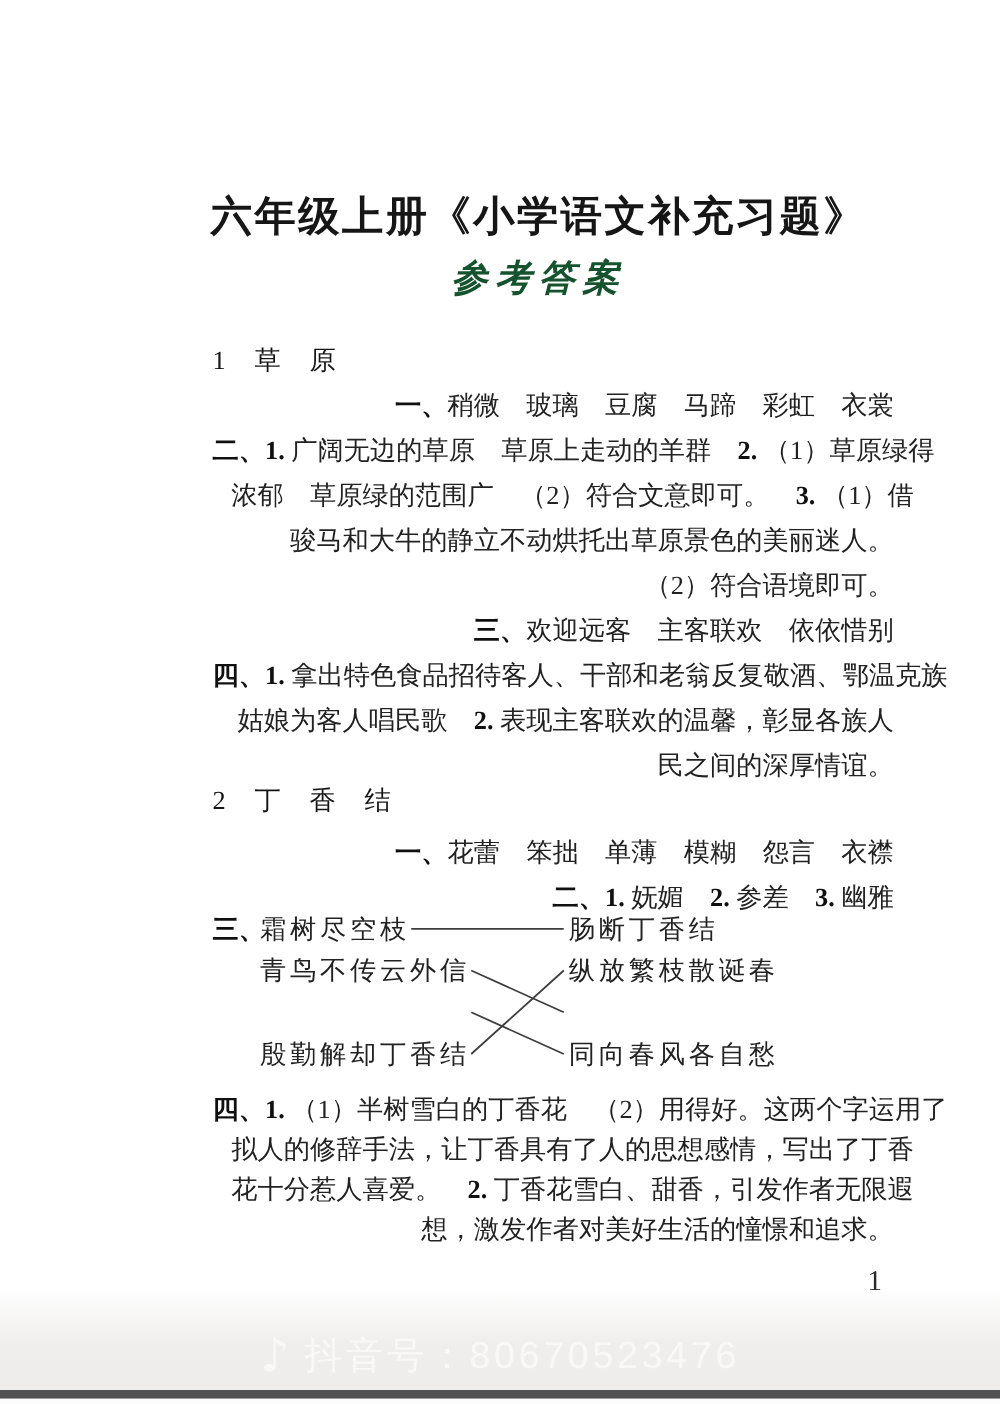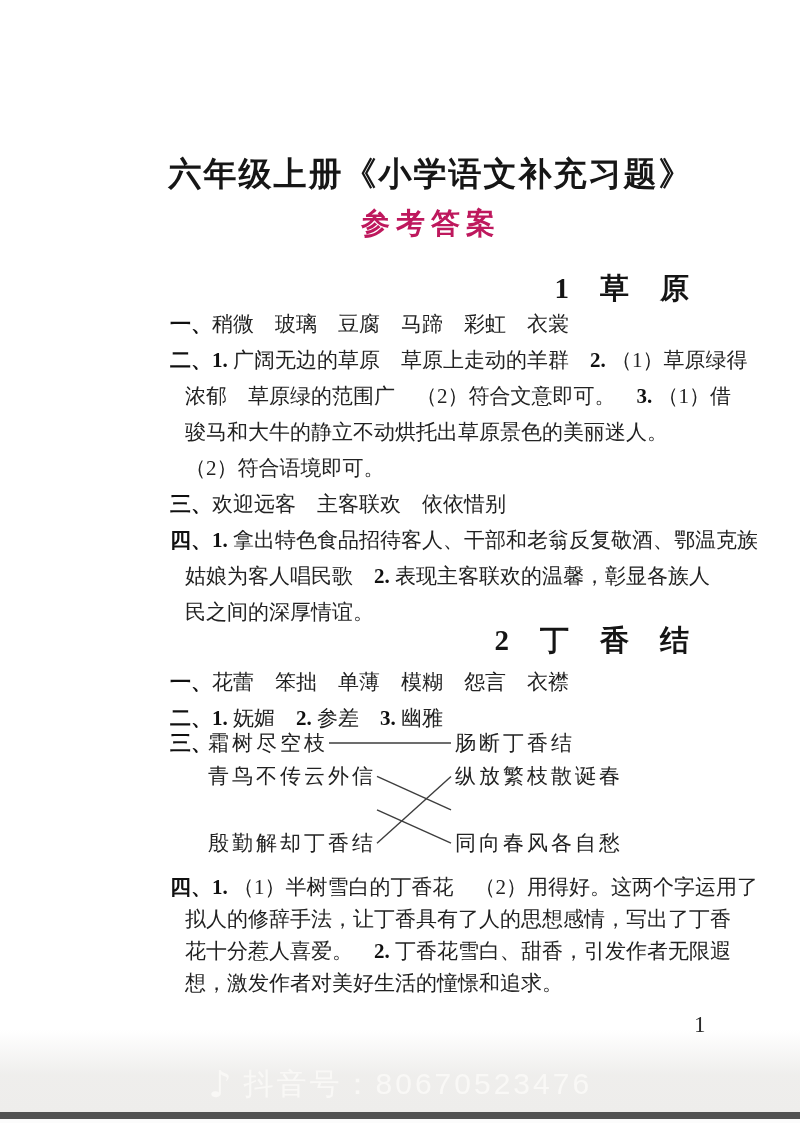--- a/index.html
+++ b/index.html
@@ -5,29 +5,29 @@
   html,body{margin:0;padding:0;}
   body{
     width:800px;height:1123px;position:relative;overflow:hidden;
     background:#ffffff;color:#1f1f1f;
     font-family:"Liberation Serif","DejaVu Serif",serif;
   }
   .sheet{position:absolute;inset:0;}
   
   .titles{position:absolute;left:62px;right:0;top:148px;text-align:center;}
   .t1{font-size:33px;line-height:52px;font-weight:700;letter-spacing:2px;color:#161616;}
-  .t2{font-size:29px;line-height:46px;font-weight:700;letter-spacing:6px;color:#be185d;}
+  .t2{font-size:29px;line-height:46px;font-weight:700;letter-spacing:6px;color:#14532d;font-style:italic;}
   
   .answers{position:absolute;left:170px;top:270px;width:545px;font-size:21px;color:#222;}
   .heading{
-    width:520px;text-align:right;font-weight:700;font-size:29px;line-height:36px;
+    width:520px;text-align:left;font-weight:400;font-size:21px;line-height:36px;
     letter-spacing:1px;color:#151515;
   }
   .heading.h2{margin-top:-8px;margin-bottom:6px;}
-  .para{margin:0;}
+  .para{margin:0;text-align:right;}
   .line{line-height:36px;white-space:nowrap;}
   .line.cont{padding-left:15px;}
   .para.tight{margin-top:9px;font-family:Liberation Serif, serif;}
   .para.tight .line{line-height:32px;}
   .bold{font-weight:700;color:#101010;}
   
   .match-block{position:relative;height:126px;}
   .match-label{position:absolute;left:0;top:-11px;line-height:36px;}
   .match-item{position:absolute;line-height:36px;letter-spacing:3px;white-space:nowrap;}
   .match-svg{position:absolute;left:0;top:-20px;width:545px;height:170px;overflow:visible;}

